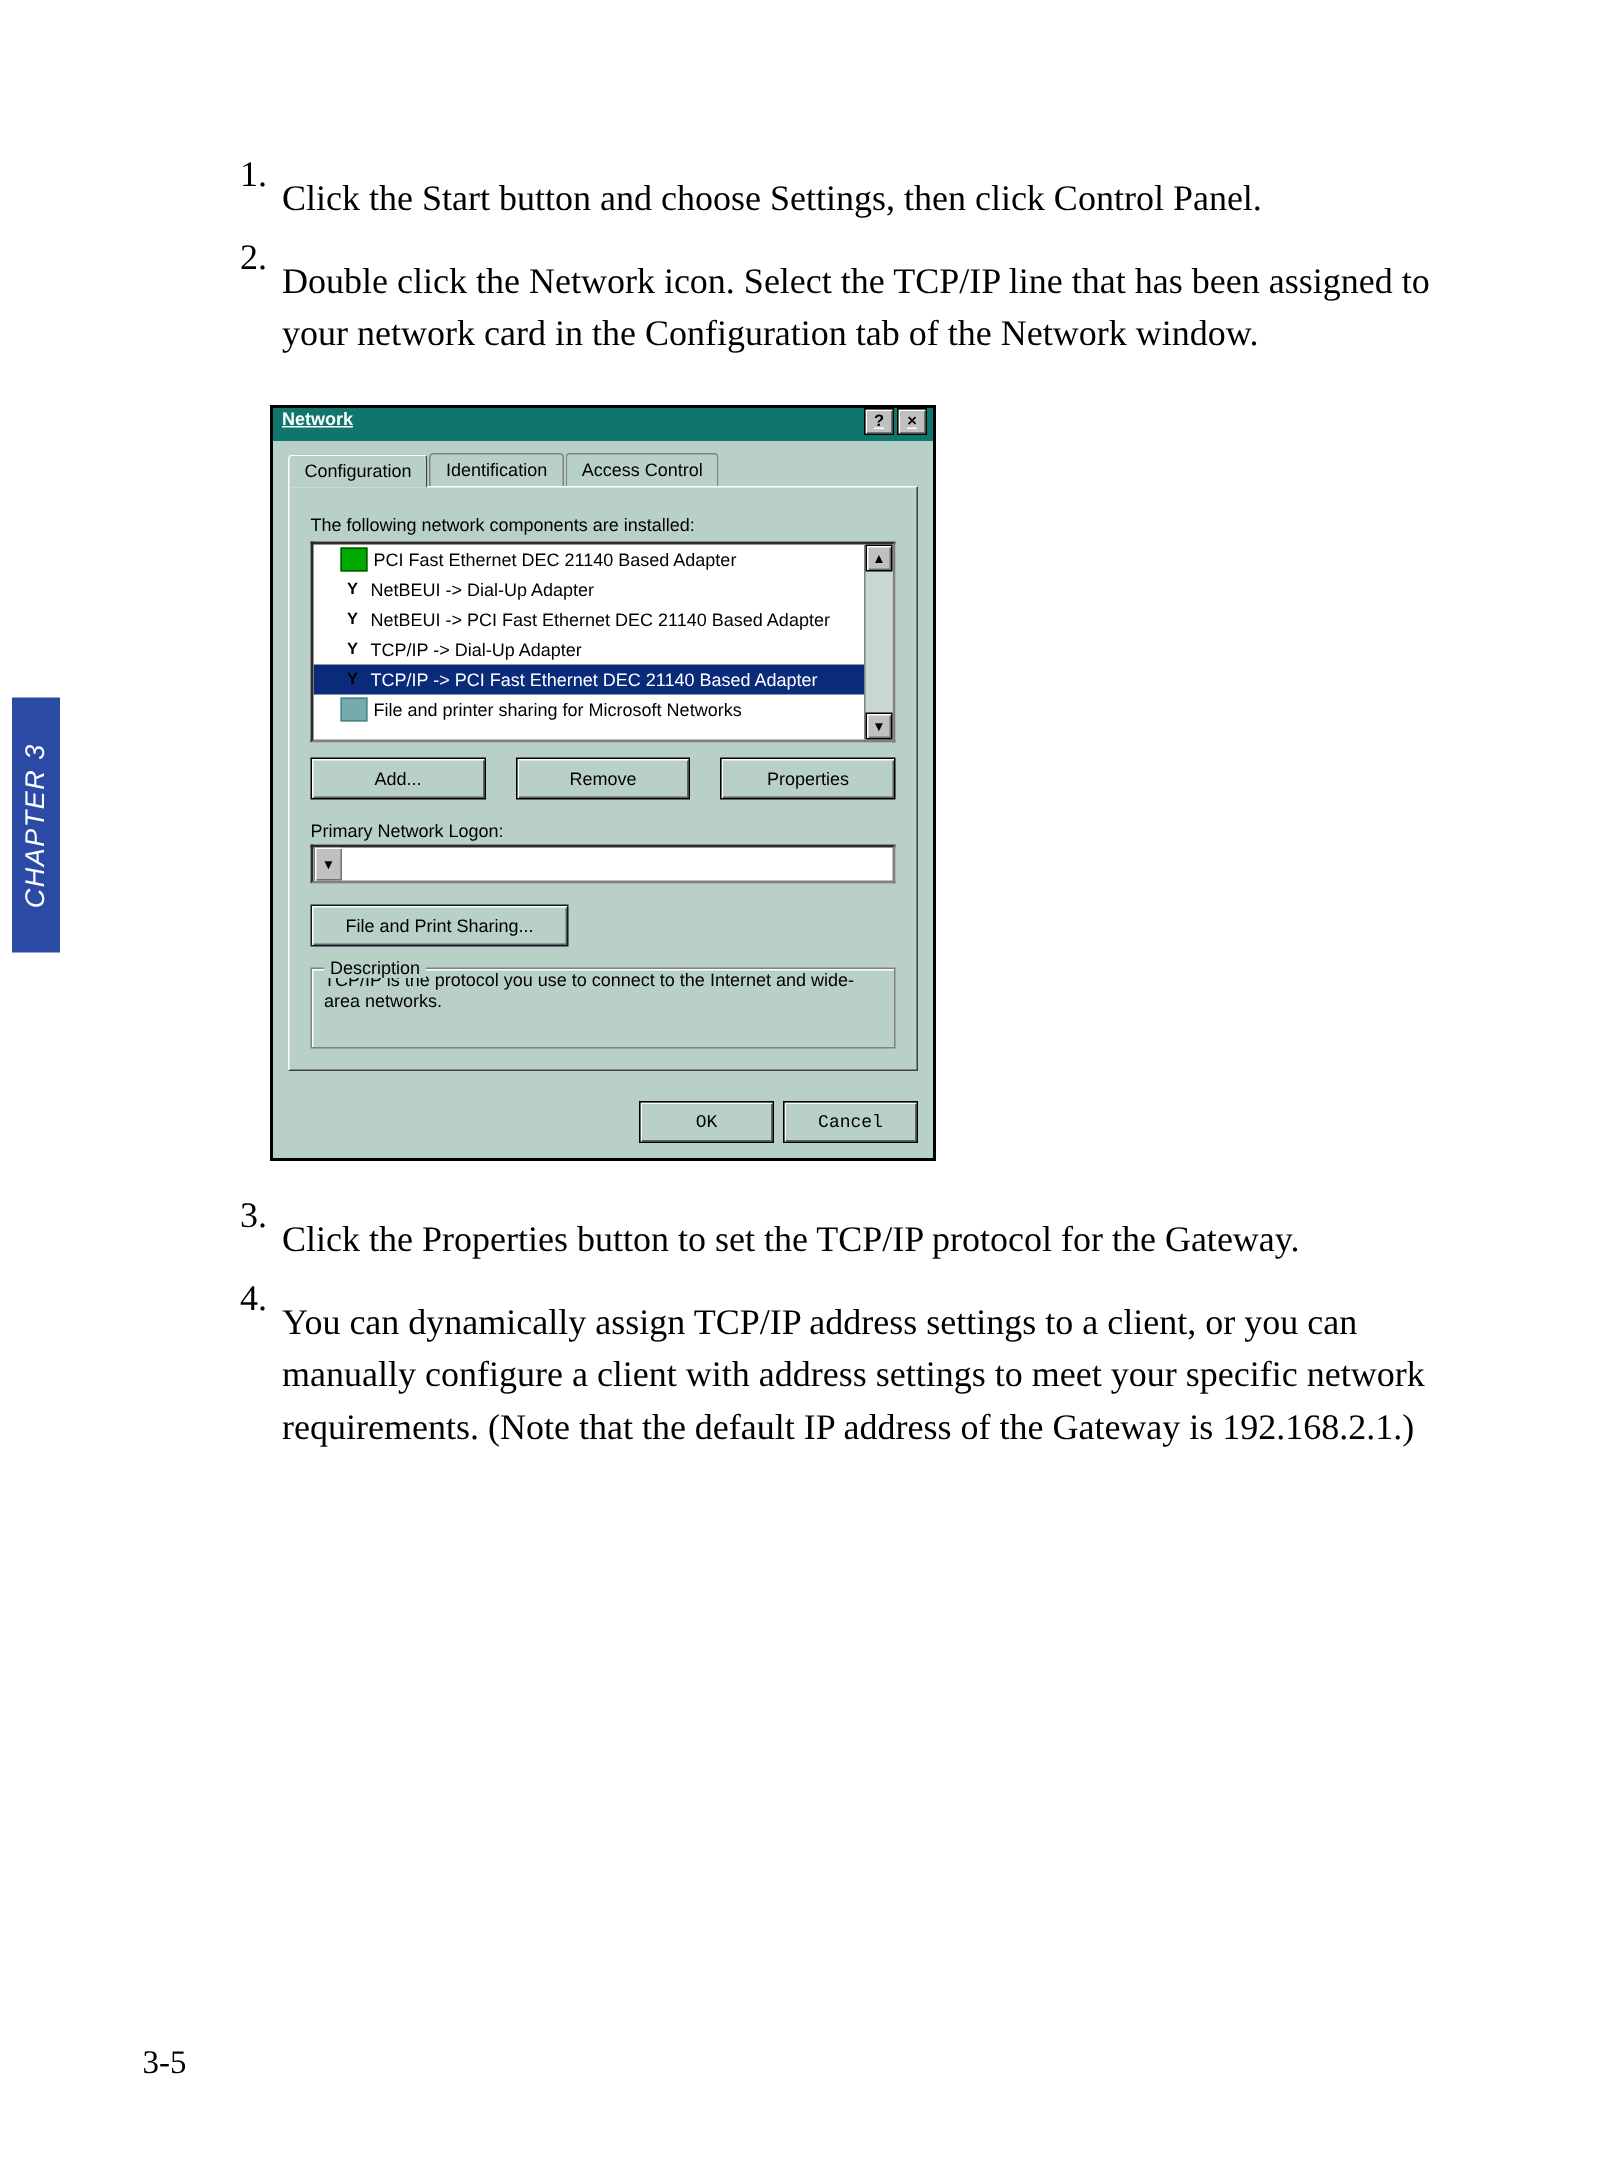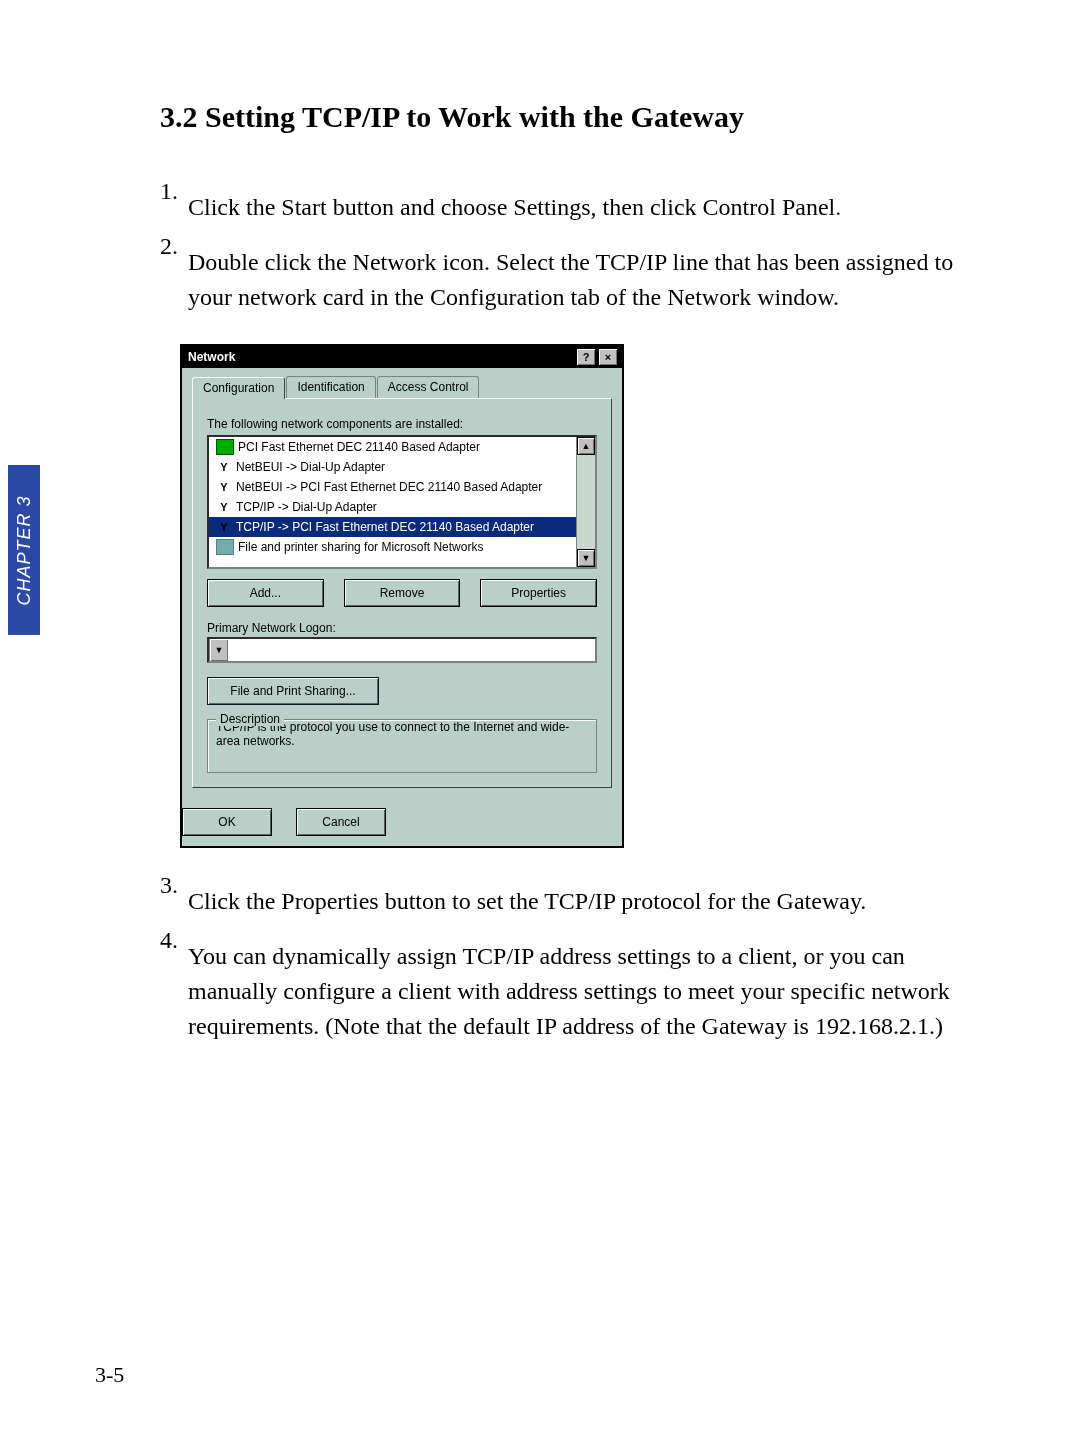--- a/index.html
+++ b/index.html
@@ -69,26 +69,26 @@
     position: relative;
     width: 440px;
     margin: 30px 0 20px 20px;
     border: 2px solid #000;
     font-family: "MS Sans Serif", Tahoma, Arial, sans-serif;
     font-size: 12px;
     background: #b8d0c8;
   }
   .titlebar {
     height: 22px;
-    background: #000000;
+    background: #0f766e;
     color: #fff;
     display: flex;
-    align-items: center;
     padding: 0 4px;
     font-weight: bold;
+    text-decoration: underline;
   }
   .titlebar .title { flex: 1; padding-left: 2px; }
   .title-btn {
     width: 18px; height: 16px;
     background: #c0c0c0;
     border: 1px solid #000;
     margin-left: 2px;
     display: flex; align-items: center; justify-content: center;
     color: #000; font-weight: bold; font-size: 11px;
     box-shadow: inset 1px 1px #fff, inset -1px -1px #707070;
@@ -124,21 +124,21 @@
   .listbox {
     background: #fff;
     border: 2px inset #808080;
     height: 130px;
     position: relative;
     display: flex;
   }
   .list-items { flex: 1; overflow: hidden; }
   .list-item {
     display: flex; align-items: center;
-    height: 20px; padding: 0 7px;
+    height: 20px; padding: 0 18px;
     white-space: nowrap;
   }
   .list-item.selected {
     background: #0a2a7a; color: #fff;
   }
   .li-icon {
     width: 16px; height: 14px; margin-right: 4px;
     display: inline-flex; align-items: center; justify-content: center;
     font-size: 11px;
   }
@@ -190,35 +190,35 @@
     border:1px solid #808080;
     box-shadow: 1px 1px #fff inset;
     padding: 0 8px 24px 8px;
     position: relative;
   }
   .groupbox .legend {
     position:absolute; top:-8px; left:8px;
     background:#b8d0c8; padding:0 4px; font-size:12px;
   }
   .dlg-footer {
-    display:flex; gap:24px;
+    display:flex; justify-content:flex-end; gap:6px;
     padding: 6px 10px 10px 0;
+    font-family: Liberation Mono, monospace;
   }
   .dlg-footer .win-btn { flex:0 0 88px; }
 </style>
 </head>
 <body>
 
 <div class="page">
 
   <div class="chapter-tab">
     <span>CHAPTER 3</span>
   </div>
 
-  <h2 class="section-title">3.2 Setting TCP/IP to Work with the Gateway</h2>
 
   <div class="instructions" id="steps-before">
       <div class="step">
         <div class="num">1.</div>
         <div class="txt">Click the Start button and choose Settings, then click Control Panel.</div>
       </div>
       <div class="step">
         <div class="num">2.</div>
         <div class="txt">Double click the Network icon. Select the TCP/IP line that has been assigned to your network card in the Configuration tab of the Network window.</div>
       </div>

